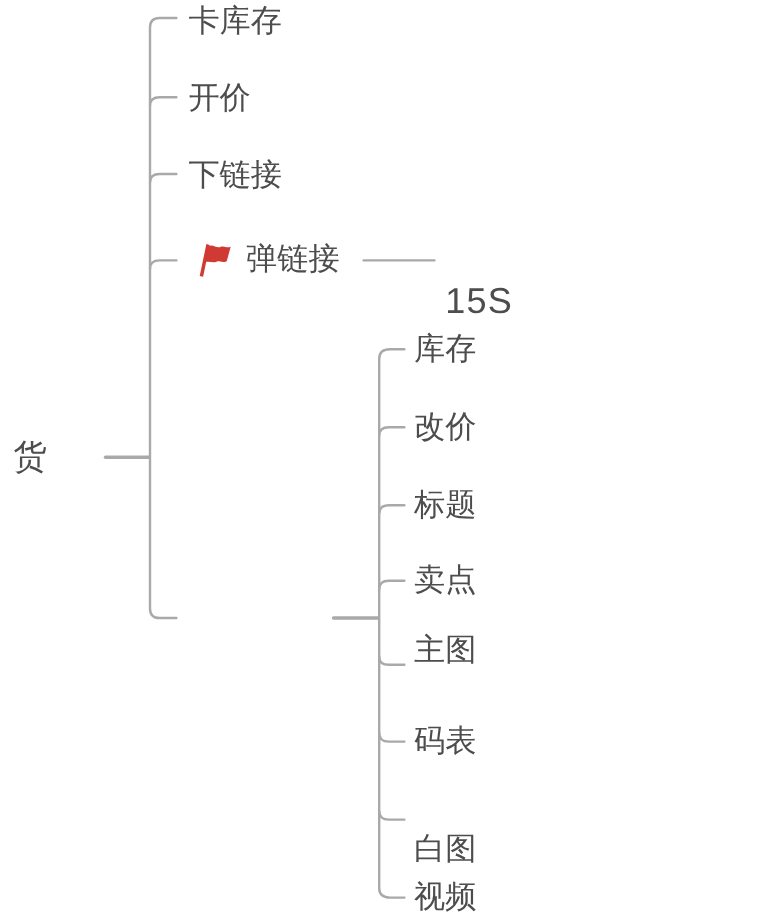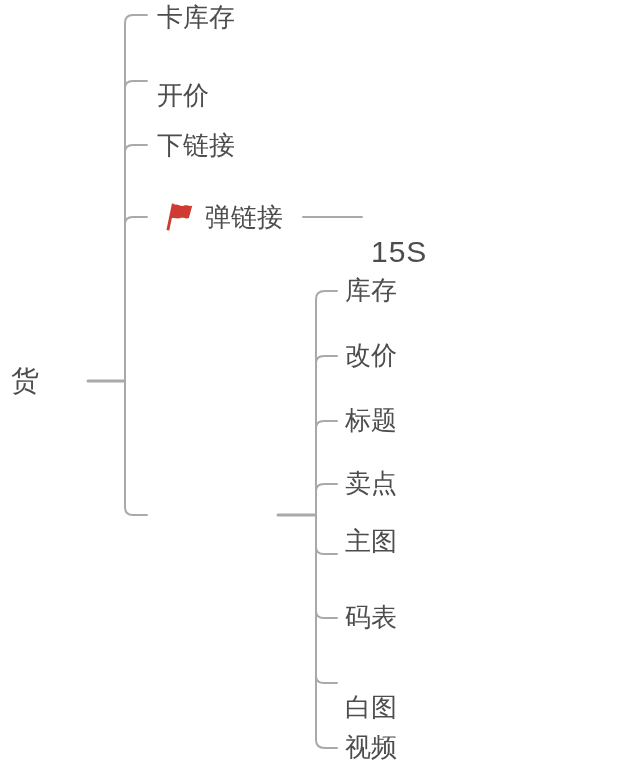--- a/index.html
+++ b/index.html
@@ -21,21 +21,21 @@
   .ln.w3{stroke-width:3;}
   .node{
     position:absolute;
     transform:translateY(-50%);
     white-space:nowrap;
     color:var(--text);
     font-size:26px;
     line-height:1.15;
     cursor:default;
     display:flex;
-    align-items:flex-end;
+    align-items:flex-start;
   }
   .node.root{font-size:28px;}
   .node.num{font-size:30px;letter-spacing:1px;margin-top:36px;}
   .marker{width:30px;height:31px;margin-right:11px;display:inline-block;flex:0 0 auto;}
   .marker svg{display:block;width:100%;height:100%;}
   .flag-fill{fill:var(--flag);}
 </style>
 </head>
 <body>
 
@@ -66,21 +66,21 @@
   </svg>
 
   <div class="node root" style="left:11px;top:381px">
     <span>货</span>
   </div>
 
   <div class="node" style="left:157px;top:18px">
     <span>卡库存</span>
   </div>
 
-  <div class="node" style="left:157px;top:96px">
+  <div class="node" style="left:157px;top:82px">
     <span>开价</span>
   </div>
 
   <div class="node" style="left:157px;top:146px">
     <span>下链接</span>
   </div>
 
   <div class="node" style="left:164px;top:217px">
     <span class="marker">
       <svg viewBox="0 0 32 32" aria-hidden="true">

